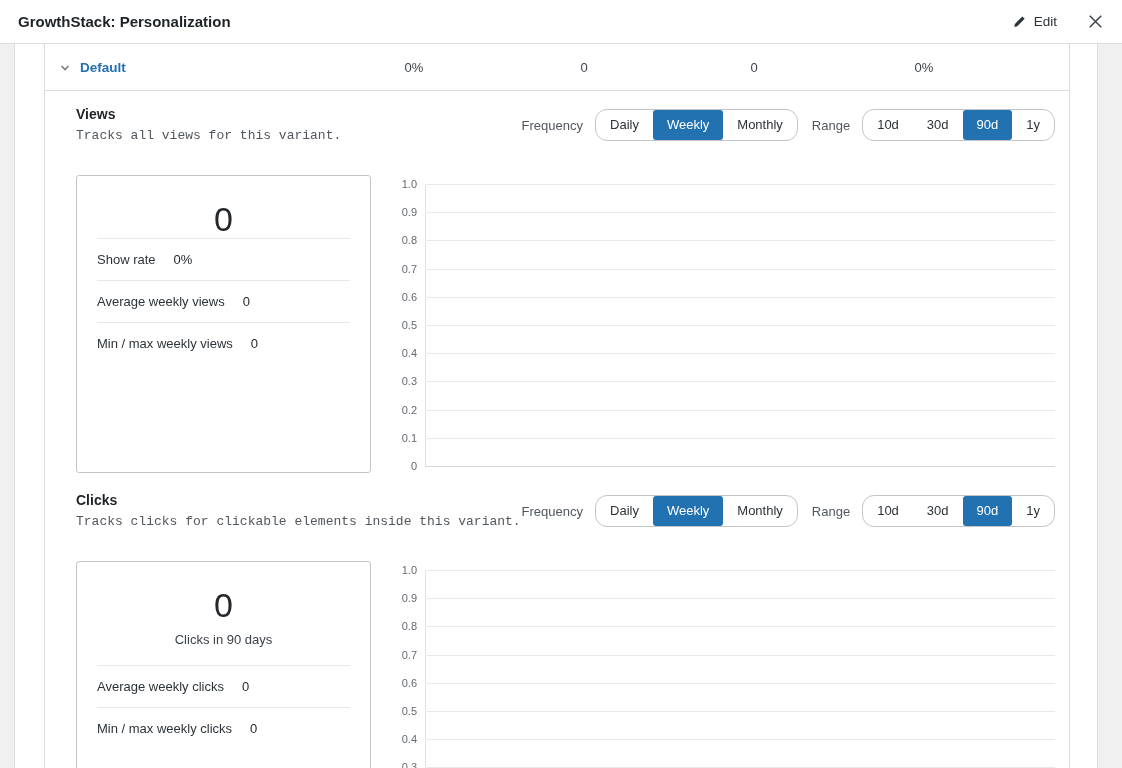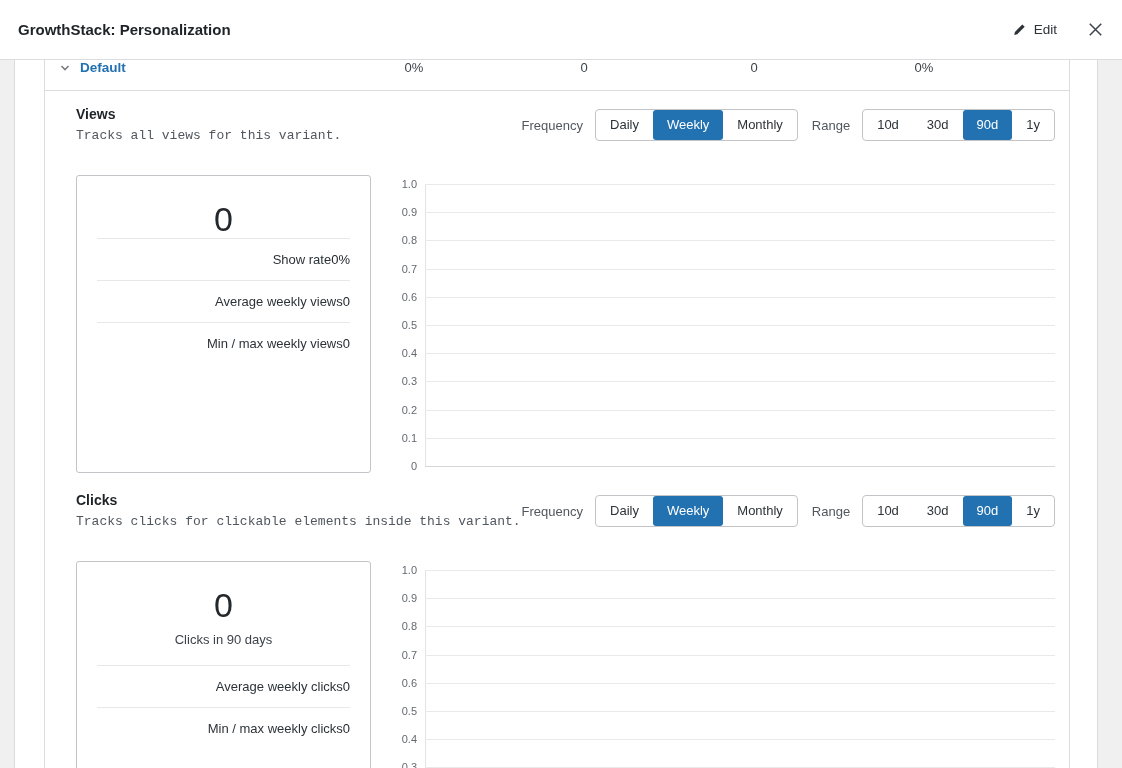--- a/index.html
+++ b/index.html
@@ -1,21 +1,21 @@
 <!DOCTYPE html>
 <html style="--accent: #2271b1;"><head>
 <meta charset="utf-8">
 <style>
   * { margin:0; padding:0; box-sizing:border-box; }
   html,body { width:1122px; height:768px; overflow:hidden; }
   body { font-family:"Liberation Sans", sans-serif; background:#f0f0f1; color:#1d2327; }
   .page { position:relative; width:1122px; height:768px; }
 
   
-  .topbar { position:absolute; top:0; left:0; width:1122px; height:60px; background:#fff;
+  .topbar { position:absolute; top:0; left:0; width:1122px; height:44px; background:#fff;
             border-bottom:1px solid #dcdcde; display:flex; align-items:center; padding:8px 18px; z-index:5; }
   .topbar-title { font-size:15px; font-weight:700; color:#1d2327; }
   .topbar-right { margin-left:auto; display:flex; align-items:center; gap:30px; }
   .edit-btn { display:flex; align-items:center; gap:7px; font-size:13.5px; color:#2c3338; cursor:pointer; }
   .close-btn { display:flex; align-items:center; cursor:pointer; }
 
   
   .gutter { position:absolute; top:44px; bottom:0; background:#f0f0f1; z-index:1; }
   .gutter-left { left:0; width:14px; }
   .gutter-right { right:0; width:24px; }
@@ -35,32 +35,32 @@
   .sections { padding:14px 14px 0 31px; }
   .panel { margin-bottom:0; }
   .panel + .panel { margin-top:15px; }
   .sec-head { display:flex; align-items:center; margin-bottom:30px; min-height:36px; }
   .sec-title { font-size:14px; font-weight:700; color:#1d2327; line-height:18px; }
   .sec-sub { font-size:13px; color:#50575e; line-height:18px; margin-top:4px;font-family:Liberation Mono, monospace; }
   .controls { margin-left:auto; display:flex; align-items:center; }
   .ctl-label { font-size:13px; color:#50575e; margin-right:12px; }
   .range-label { margin-left:14px; }
   .seg-group { display:inline-flex; align-items:flex-start; background:#fff; border:1px solid #c3c4c7;
-               border-radius:4px; padding:0; overflow:hidden; }
+               border-radius:12px; padding:0; overflow:hidden; }
   .seg-btn { font-size:13px; color:#2c3338; padding:7px 14px; cursor:pointer; border-radius:3px;
              line-height:16px; white-space:nowrap; }
   .seg-btn.selected { background:var(--accent,#2271b1); color:#fff; }
 
   .sec-body { display:flex; }
   .stat-card { width:295px; height:298px; border:1px solid #c3c4c7; border-radius:3px;
                background:#fff; padding:0 20px; flex:none; }
   .big-num { font-size:34px; font-weight:400; color:#23282d; text-align:center; margin-top:24px; line-height:38px; }
   .big-cap { font-size:13px; color:#3c434a; text-align:center; margin-top:8px; margin-bottom:18px; }
-  .stat-row { display:flex; justify-content:flex-end; align-items:center;
-              padding:13px 0; border-top:1px solid #e7e8ea; font-size:13px; }
+  .stat-row { display:flex; justify-content:flex-start; align-items:center;
+              padding:13px 0; border-top:1px solid #e7e8ea; font-size:13px;gap:18px; }
   .stat-row .lab { color:#2c3338; }
   .stat-row .val { color:#1d2327; }
 
   
   .chart { position:relative; flex:1; margin-left:12px; height:301px; }
   .tickrow { position:absolute; left:0; right:0; height:0; }
   .ylab { position:absolute; left:0; width:34px; text-align:right; font-size:11px; color:#646970;
           transform:translateY(-50%); }
   .gline { position:absolute; left:42px; right:0; height:1px; background:#e9e9e9; }
   .gline.axis { background:#d6d6d6; }

